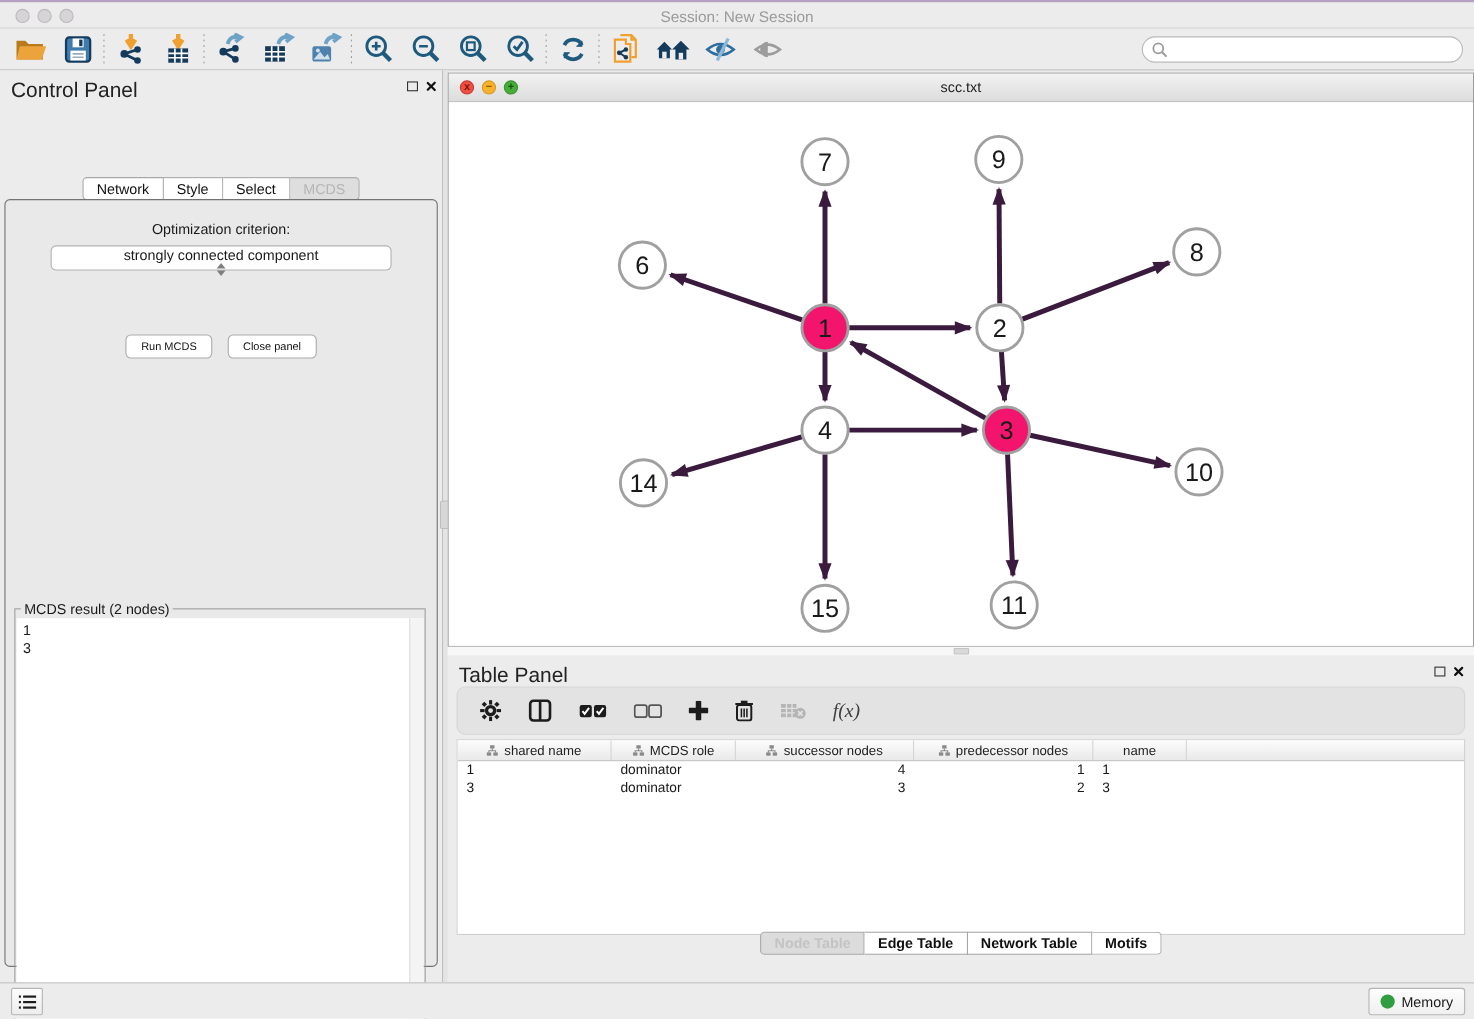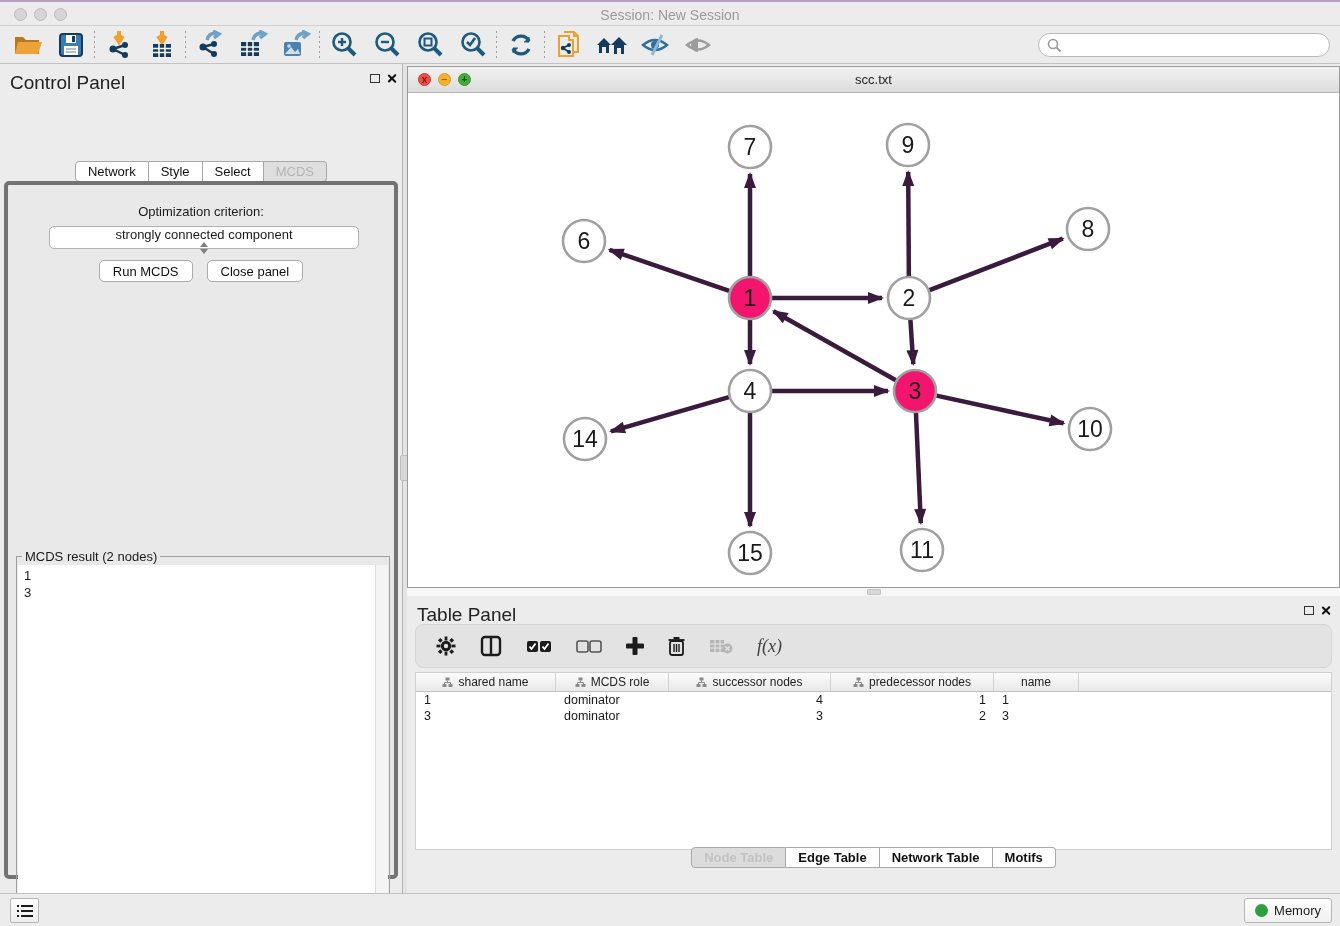--- a/index.html
+++ b/index.html
@@ -40,33 +40,33 @@
   .close-x::after { transform:rotate(-45deg); }
 
   .cp-tabs { position:absolute; left:0; right:0; top:97px; display:flex; justify-content:center; }
   .seg-tab { height:21px; padding:0 12px; display:flex; align-items:center; font-size:13px;
     background:#fff; border:1px solid #a8a8a8; border-left:none; color:#111; }
   .seg-tab:first-child { border-left:1px solid #a8a8a8; border-radius:4px 0 0 4px; }
   .seg-tab:last-child { border-radius:0 4px 4px 0; }
   .seg-tab.sel { background:#dedede; color:#b5b5b5; }
 
   .cp-content { position:absolute; left:4px; right:4px; top:117px; bottom:14px;
-    background:#e9e9e9; border:4px solid #737373; border-radius:5px; }
+    background:#e9e9e9; border:1px solid #737373; border-radius:5px; }
   .opt-label { position:absolute; left:0; right:0; top:19px; text-align:center; font-size:13px; }
   .criterion-select { position:absolute; left:41px; top:41px; width:310px; height:23px;
     background:#fff; border:1px solid #b2b2b2; border-radius:5px; display:flex;
     align-items:center; padding:0 8px; font-size:13px;flex-direction:column; }
   .criterion-select .val { flex:1; }
   .stepper { display:flex; flex-direction:column; align-items:center; gap:2px; }
   .stepper i { width:0; height:0; border-left:4px solid transparent; border-right:4px solid transparent; }
   .stepper .up { border-bottom:5px solid #7e7e7e; }
   .stepper .dn { border-top:5px solid #7e7e7e; }
   .cp-buttons { position:absolute; left:0; right:0; top:75px; display:flex; justify-content:center; gap:14px; }
   .mac-btn { height:22px; padding:0 13px; background:#fff; border:1px solid #ababab;
-    border-radius:5px; font-size:13px; display:flex; align-items:center; color:#111; }
+    border-radius:5px; font-size:10px; display:flex; align-items:center; color:#111;margin-top:47px; }
 
   .result-fieldset { position:absolute; left:8px; top:371px; width:374px; height:384px;
     border:1px solid #9f9f9f; }
   .result-legend { position:absolute; left:5px; top:-8px; background:#e9e9e9;
     padding:0 3px; font-size:13px; }
   .result-area { position:absolute; left:1px; right:1px; top:8px; bottom:1px; background:#fff;
     font-size:13px; line-height:17px; padding:2px 0 0 6px; white-space:pre; }
   .result-scroll { position:absolute; right:1px; top:8px; bottom:1px; width:13px;
     background:#f4f4f4; border-left:1px solid #ddd; }
 

